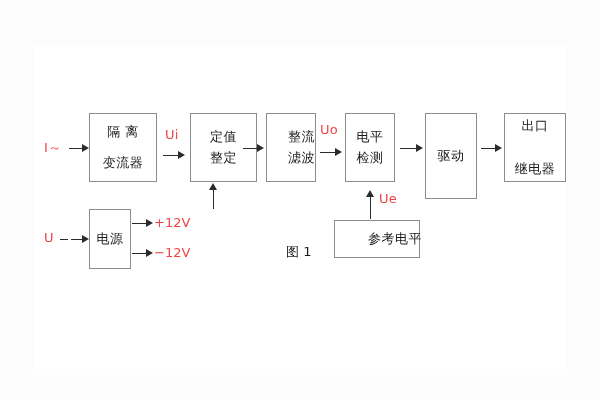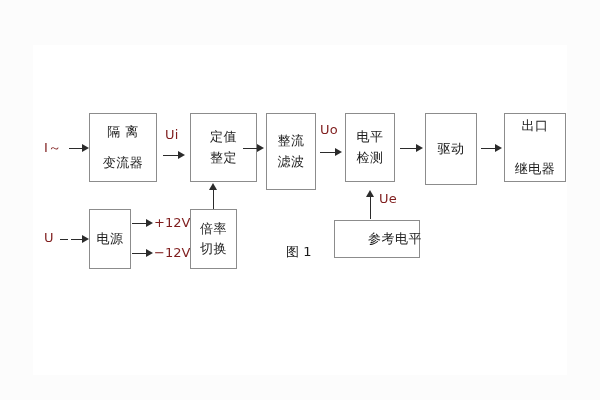--- a/index.html
+++ b/index.html
@@ -23,21 +23,21 @@
     color:#1a1a1a;
     font-size:13px;
     line-height:1.55;
     letter-spacing:0.5px;
     box-sizing:border-box;
   }
   .block .ln{display:block;white-space:nowrap;}
   .block.one-line{font-size:13px;}
   .label{
     position:absolute;
-    color:#7f1d1d;
+    color:#ef4444;
     font-size:13px;
     white-space:nowrap;
   }
   .label.sig{font-size:13px;letter-spacing:0.3px;}
   .label.port{font-size:13px;}
   .caption{
     position:absolute;color:#1a1a1a;font-size:13px;white-space:nowrap;
   }
   .hline{position:absolute;height:1px;background:#2b2b2b;}
   .vline{position:absolute;width:1px;background:#2b2b2b;}
@@ -77,38 +77,38 @@
   <div class="arrow-r" style="left:178px;top:151px;"></div>
 
   <div class="block" style="left:190px;top:113px;width:67px;height:69px;">
     <span class="ln">定值</span>
     <span class="ln">整定</span>
   </div>
 
   <div class="hline" style="left:243px;top:148px;width:14px;"></div>
   <div class="arrow-r" style="left:257px;top:144px;"></div>
 
-  <div class="block" style="left:266px;top:113px;width:50px;height:77px;">
+  <div class="block" style="left:266px;top:113px;width:50px;height:69px;align-items:flex-end;">
     <span class="ln">整流</span>
     <span class="ln">滤波</span>
   </div>
 
   <div class="label sig" style="left:320px;top:122px;">Uo</div>
   <div class="hline" style="left:320px;top:152px;width:15px;"></div>
   <div class="arrow-r" style="left:335px;top:148px;"></div>
 
   <div class="block" style="left:345px;top:113px;width:50px;height:69px;">
     <span class="ln">电平</span>
     <span class="ln">检测</span>
   </div>
 
   <div class="hline" style="left:400px;top:148px;width:16px;"></div>
   <div class="arrow-r" style="left:416px;top:144px;"></div>
 
-  <div class="block one-line" style="left:425px;top:113px;width:52px;height:72px;">
+  <div class="block one-line" style="left:425px;top:113px;width:52px;height:86px;">
     <span class="ln">驱动</span>
   </div>
 
   <div class="hline" style="left:481px;top:148px;width:14px;"></div>
   <div class="arrow-r" style="left:495px;top:144px;"></div>
 
   <div class="block" style="left:504px;top:113px;width:62px;height:69px;gap:22px;">
     <span class="ln">出口</span>
     <span class="ln">继电器</span>
   </div>
@@ -123,24 +123,20 @@
   </div>
 
   <div class="hline" style="left:132px;top:223px;width:14px;"></div>
   <div class="arrow-r" style="left:146px;top:219px;"></div>
   <div class="label port" style="left:154px;top:215px;">+12V</div>
 
   <div class="hline" style="left:132px;top:253px;width:14px;"></div>
   <div class="arrow-r" style="left:146px;top:249px;"></div>
   <div class="label port" style="left:154px;top:245px;">−12V</div>
 
-  <div class="block" style="left:190px;top:209px;width:47px;height:60px;">
-    <span class="ln">倍率</span>
-    <span class="ln">切换</span>
-  </div>
 
   <div class="vline" style="left:213px;top:190px;height:19px;"></div>
   <div class="arrow-u" style="left:209px;top:183px;"></div>
 
   <div class="block one-line" style="left:334px;top:220px;width:86px;height:38px;padding-left:36px;">
     <span class="ln">参考电平</span>
   </div>
 
   <div class="vline" style="left:370px;top:197px;height:22px;"></div>
   <div class="arrow-u" style="left:366px;top:190px;"></div>

